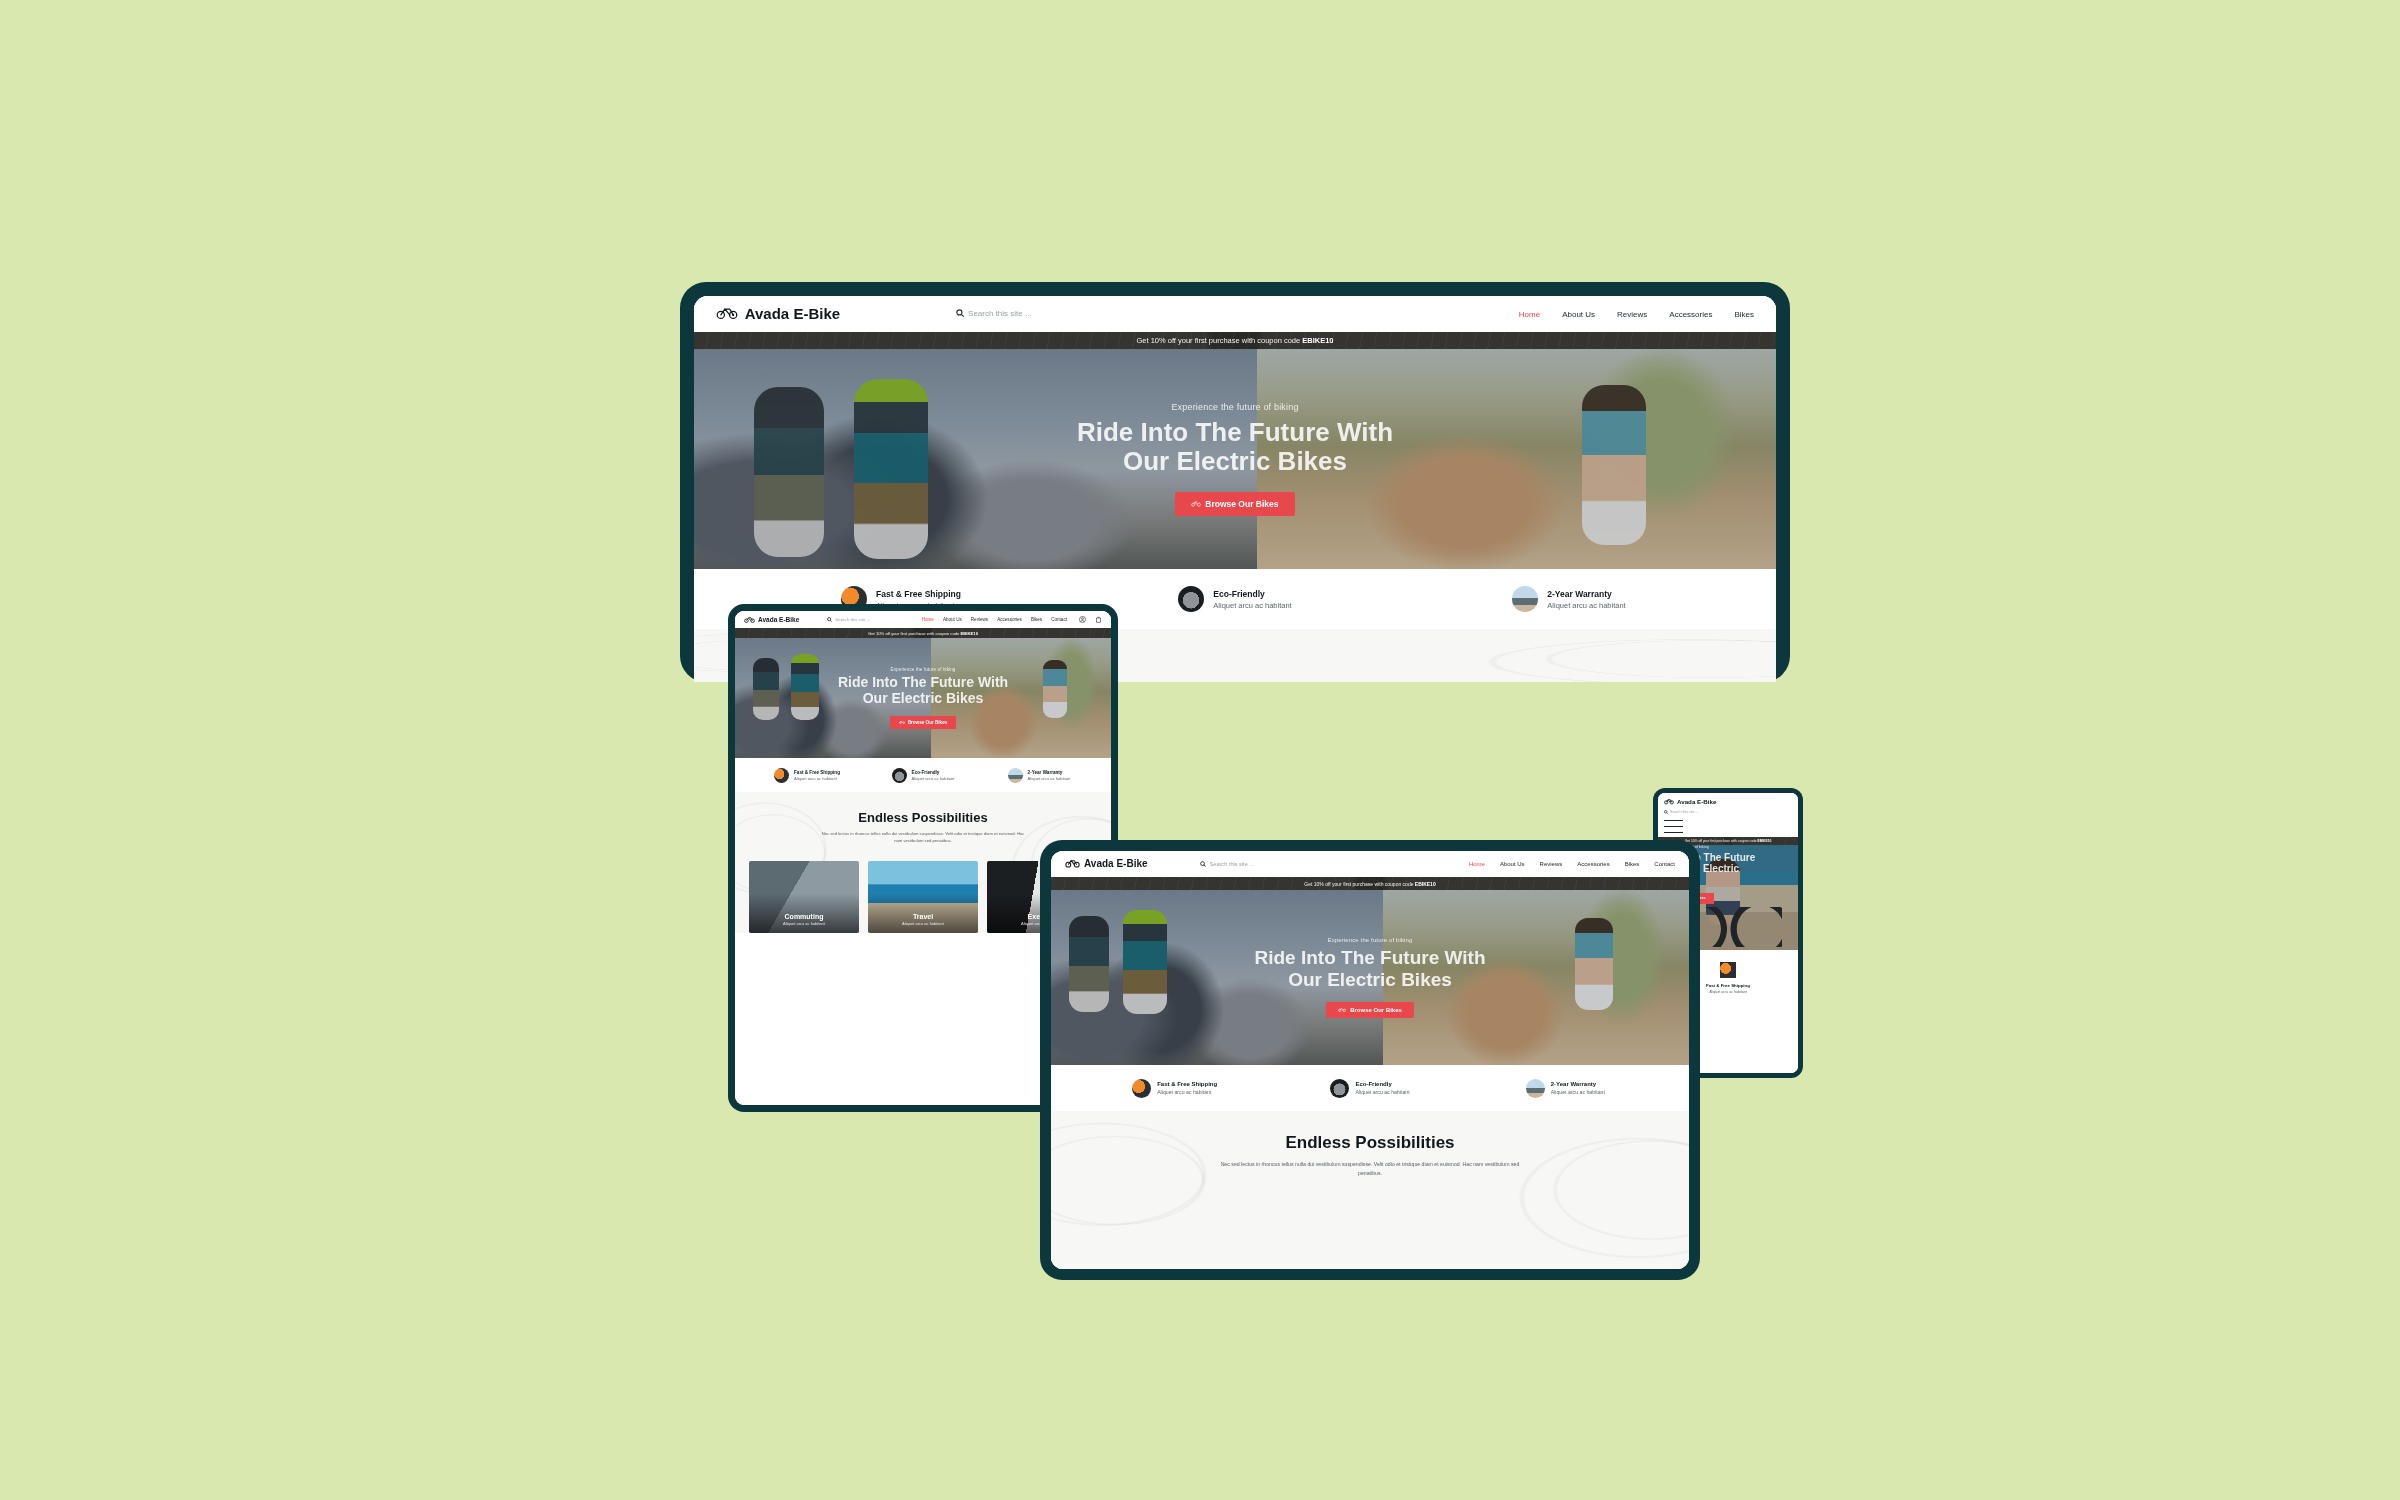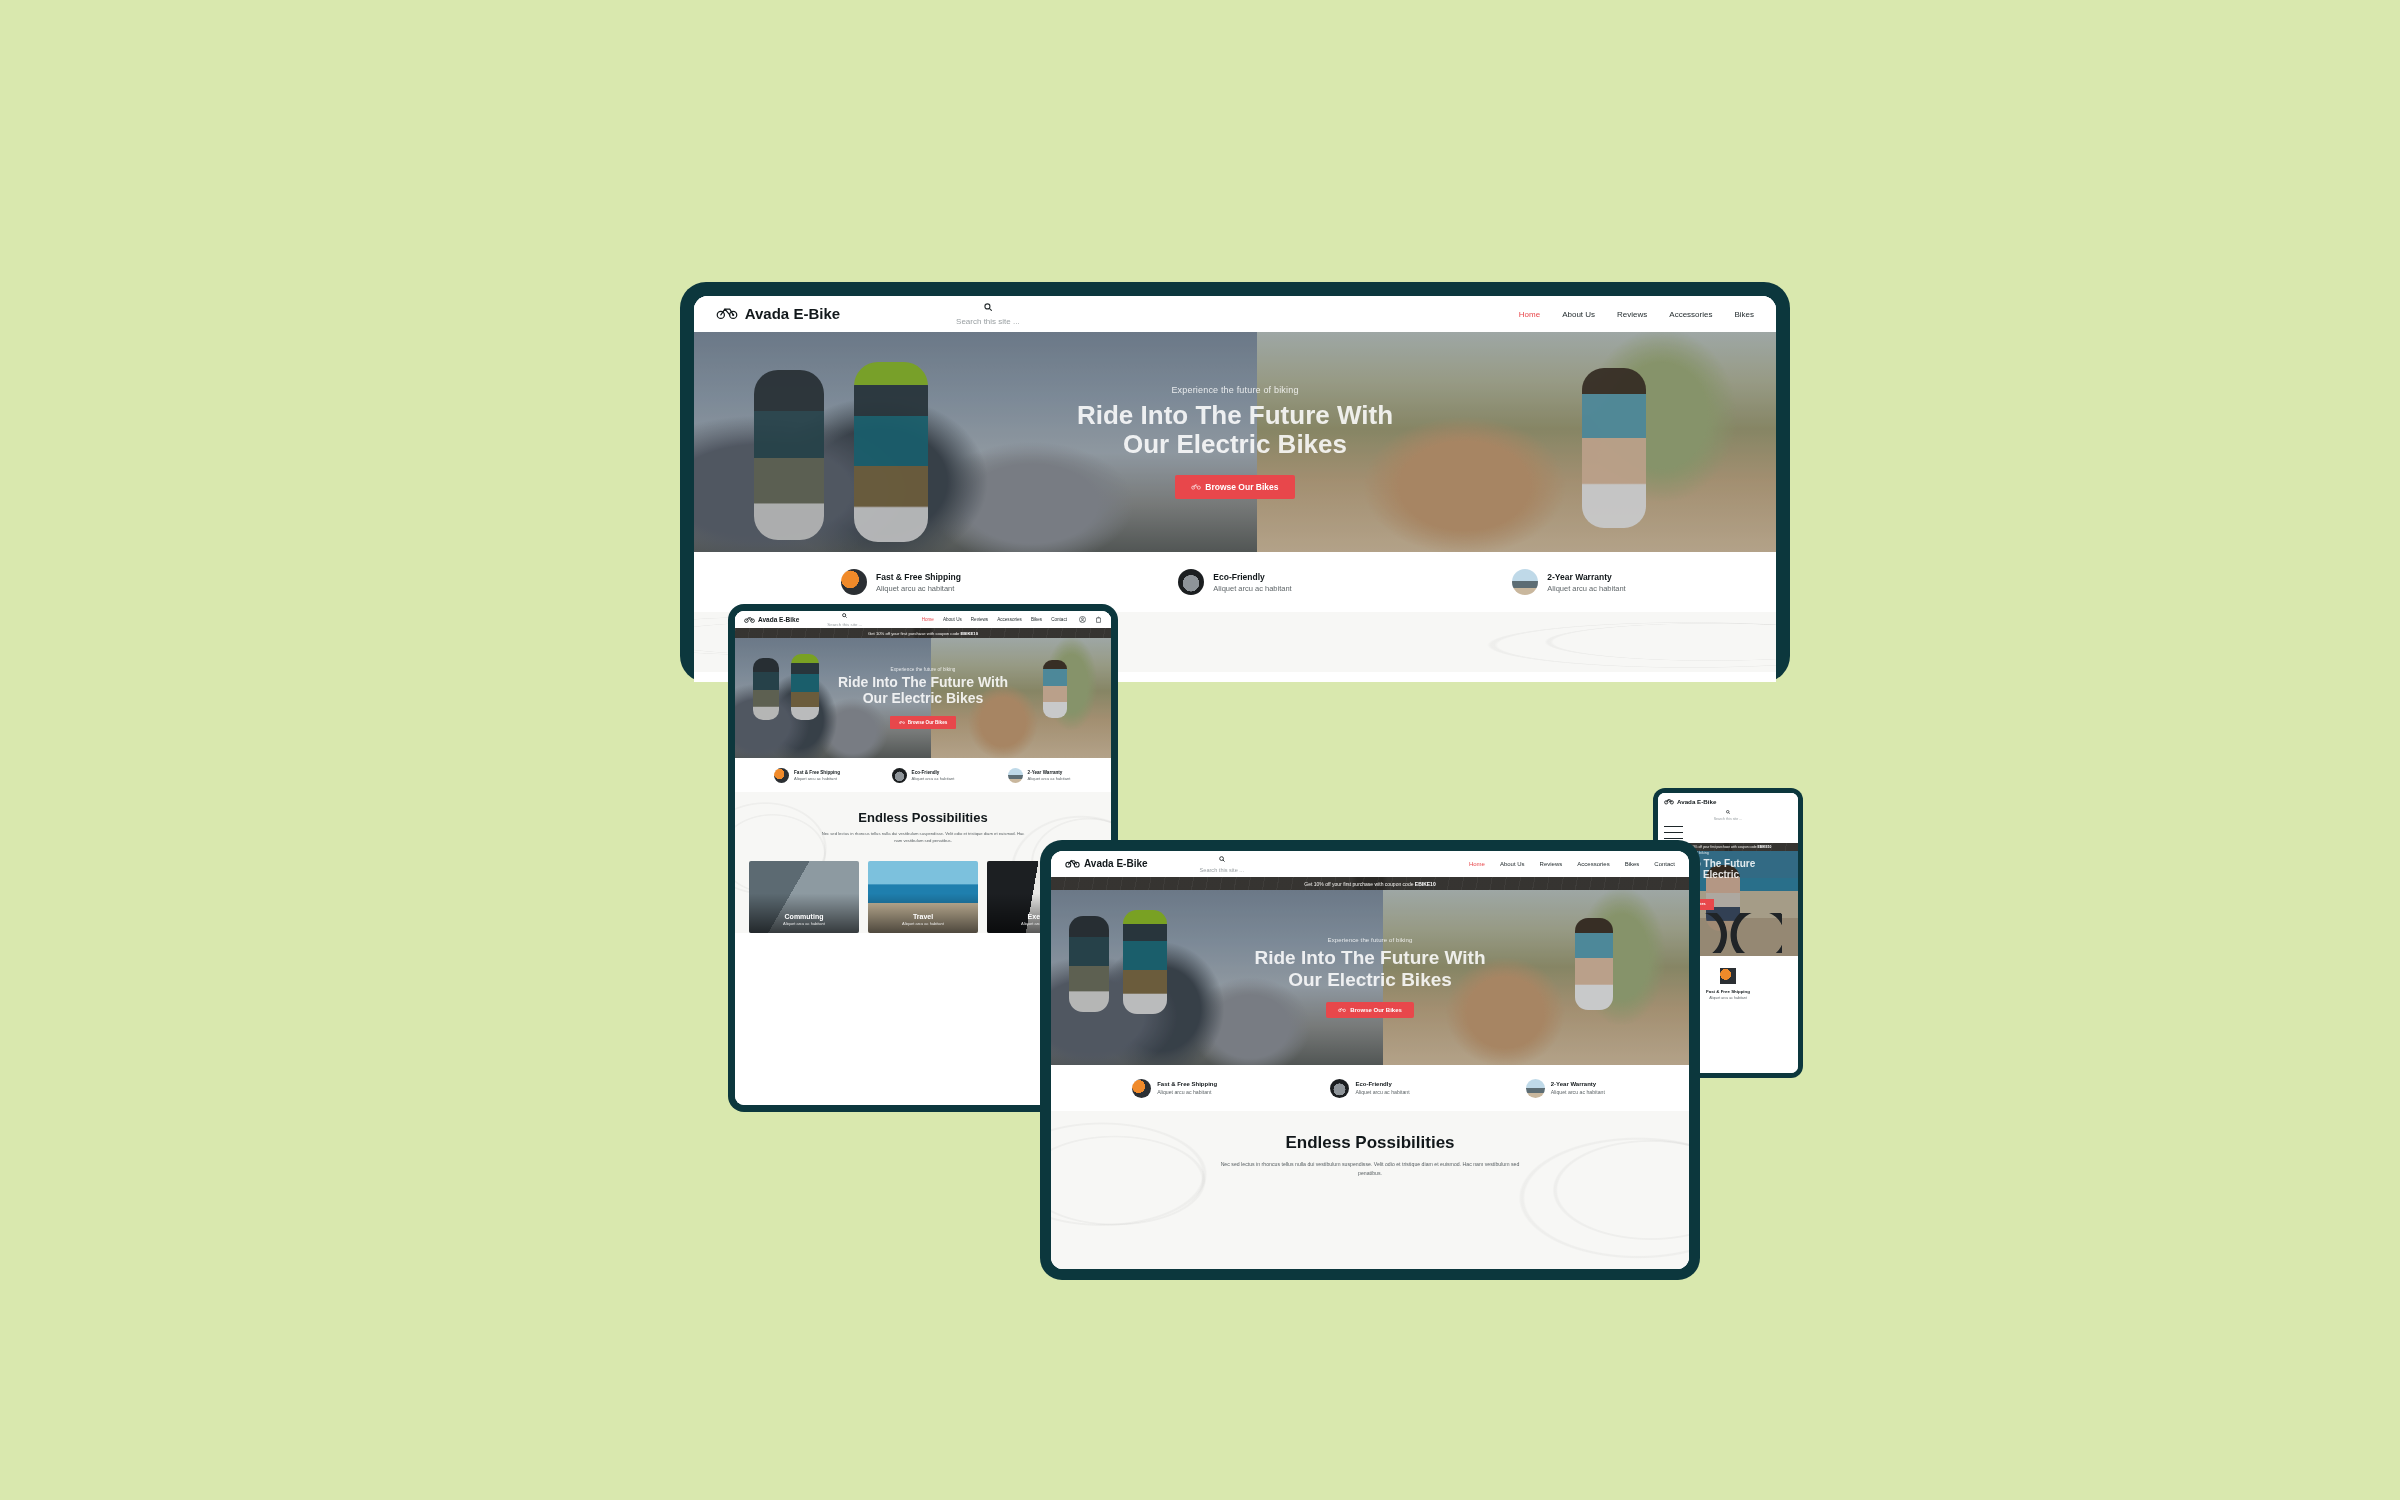--- a/index.html
+++ b/index.html
@@ -16,21 +16,21 @@
   .screen { position: absolute; overflow: hidden; background: #ffffff; }
 
   
   .site { position: absolute; inset: 0; background: #fff; overflow: hidden; }
   .topbar {
     background: #fff; display: flex; align-items: center;
     width: 100%;
   }
   .brand { display: flex; align-items: flex-start; gap: .45em; font-weight: bold; color: #12181b; white-space: nowrap; }
   .bike-ico { display: block; }
-  .searchwrap { display: flex; align-items: center; gap: .5em; color: #9aa0a3; white-space: nowrap; flex-direction: column; }
+  .searchwrap { display: flex; gap: .5em; color: #9aa0a3; white-space: nowrap; }
   .nav { display: flex; align-items: center; margin-left: auto; white-space: nowrap; }
   .nav a { color: #1d2629; text-decoration: none; }
   .nav a.active { color: #e8474b; }
   .iconbtn { color: #1d2629; display: inline-flex; align-items: center; }
 
   .promo {
     background: #2b2926; color: #f3f1ee; text-align: center;
     width: 100%; position: relative; overflow: hidden;
     display: flex; align-items: center; justify-content: center;
   }
@@ -141,20 +141,26 @@
           </div>
           <nav class="nav" style="font-size:8px; gap:22px;">
             <a class="active">Home</a>
             <a>About Us</a>
             <a>Reviews</a>
             <a>Accessories</a>
             <a>Bikes</a>
           </nav>
         </div>
 
+        <div class="promo" style="height:17px; font-size:7.5px;">
+          <div class="lines"></div>
+          <span style="position:relative;">
+            <span>Get 10% off your first purchase with coupon code </span><b>EBIKE10</b>
+          </span>
+        </div>
 
         <div class="hero" style="height:220px;">
           <div class="imgL"></div>
           <div class="imgR"></div>
           <div class="rider" style="left:60px; top:38px; width:70px; height:170px; background:linear-gradient(#2b3338 0 24%,#2a4a52 24% 52%,#6d6f5c 52% 78%,#d8d8d6 79% 100%); border-radius:24px; opacity:.92;"></div>
           <div class="rider" style="left:160px; top:30px; width:74px; height:180px; background:linear-gradient(#8fbf24 0 13%,#2d3b42 13% 30%,#1c6d7c 30% 58%,#7e6b43 58% 80%,#dedede 81% 100%); border-radius:24px; opacity:.95;"></div>
           <div class="rider" style="right:130px; top:36px; width:64px; height:160px; background:linear-gradient(#3f3326 0 16%,#5aa0b4 16% 44%,#dfbda1 44% 72%,#efefef 73% 100%); border-radius:22px; opacity:.95;"></div>
           <div class="tint"></div>
           <div class="content">
             <div class="eyebrow" style="font-size:9px; margin-bottom:6px;">Experience the future of biking</div>

